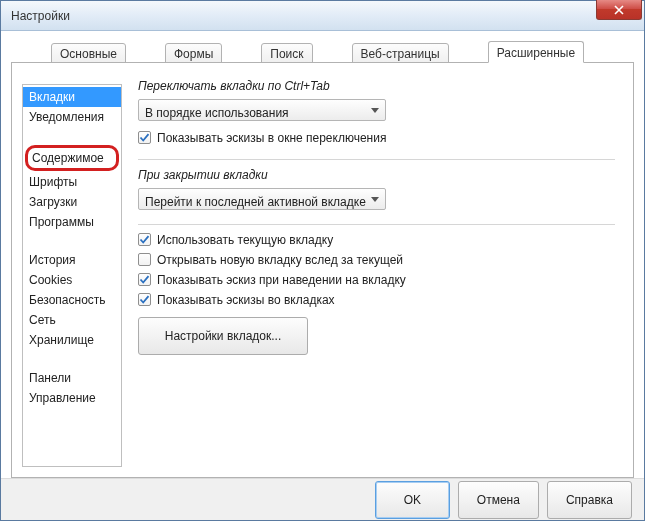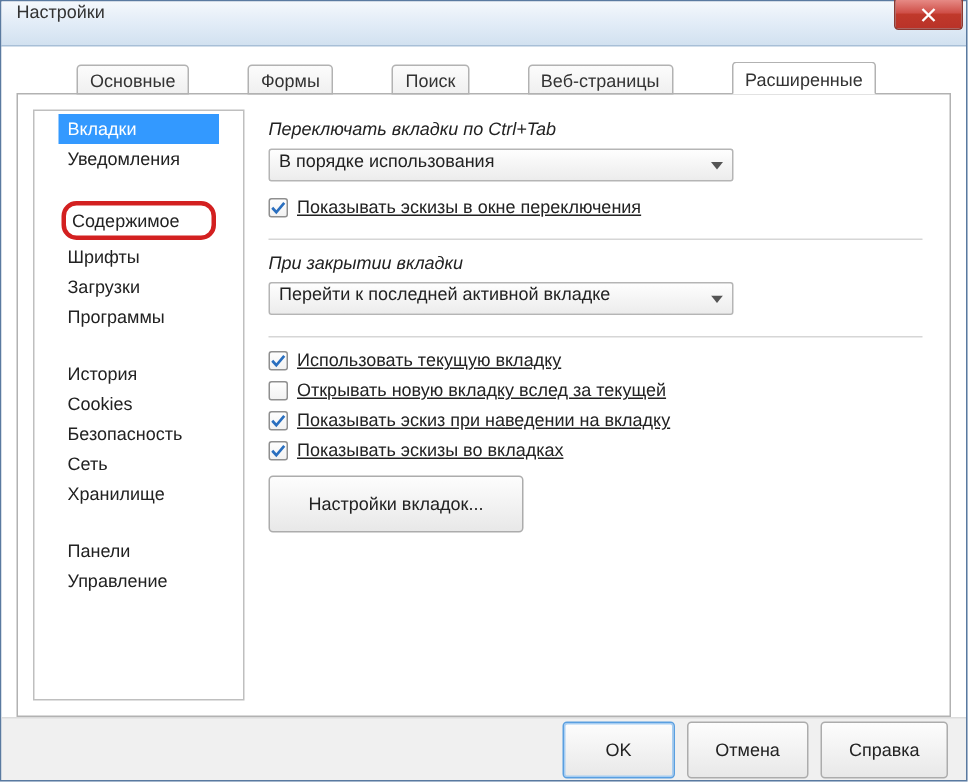--- a/index.html
+++ b/index.html
@@ -21,20 +21,21 @@
     border: 1px solid #5a7aa0;
     background: #fff;
     display: flex;
     flex-direction: column;
   }
   .titlebar {
     height: 30px;
     background: linear-gradient(180deg, #f4f8fc 0%, #e2ecf7 50%, #d2e1f0 100%);
     border-bottom: 1px solid #a8bfd7;
     display: flex;
+    align-items: center;
     padding-left: 10px;
     position: relative;
   }
   .titlebar .title { color: #333; }
   .close-btn {
     position: absolute;
     right: 2px;
     top: -1px;
     width: 46px;
     height: 20px;
@@ -88,24 +89,25 @@
   }
   .tab-panel {
     border: 1px solid #b2b2b2;
     margin-top: -1px;
     flex: 1;
     background: #fff;
     display: flex;
     padding: 10px;
   }
   .sidebar {
-    width: 141px;
+    width: 100px;
     border: 1px solid #bfbfbf;
     background: #fff;
-    padding: 2px 16px;
+    padding: 2px 0;
+    margin-top: 11px;
   }
   .sidebar .group-sep {
     border-top: 1px solid #d9d9d9;
     margin: 4px 4px;
     opacity: 0;
     height: 10px;
   }
   .sidebar .item {
     padding: 1px 6px;
     color: #222;
@@ -127,43 +129,42 @@
   .main {
     flex: 1;
     padding: 2px 8px 0 16px;
     color: #222;
   }
   .section-label {
     margin: 4px 0 6px 0;
     font-style: italic;
   }
   .select {
-    width: 310px;
+    width: 248px;
     height: 22px;
     border: 1px solid #b5b5b5;
     border-radius: 2px;
     background: linear-gradient(180deg, #fefefe, #ececec);
     display: flex;
-    align-items: flex-start;
+    align-items: flex-end;
     padding: 0 6px;
     position: relative;
     margin-bottom: 10px;
   }
   .select .chev {
     position: absolute;
     right: 6px;
     top: 50%;
     transform: translateY(-50%);
   }
   .chev svg { width: 8px; height: 6px; }
   .check-row {
     display: flex;
-    align-items: flex-end;
+    align-items: flex-start;
     margin: 6px 0;
-    text-decoration: underline;
   }
   .checkbox {
     width: 13px;
     height: 13px;
     border: 1px solid #8f8f8f;
     border-radius: 2px;
     background: linear-gradient(180deg, #fefefe, #f2f2f2);
     margin-right: 6px;
     display: flex;
     align-items: center;

